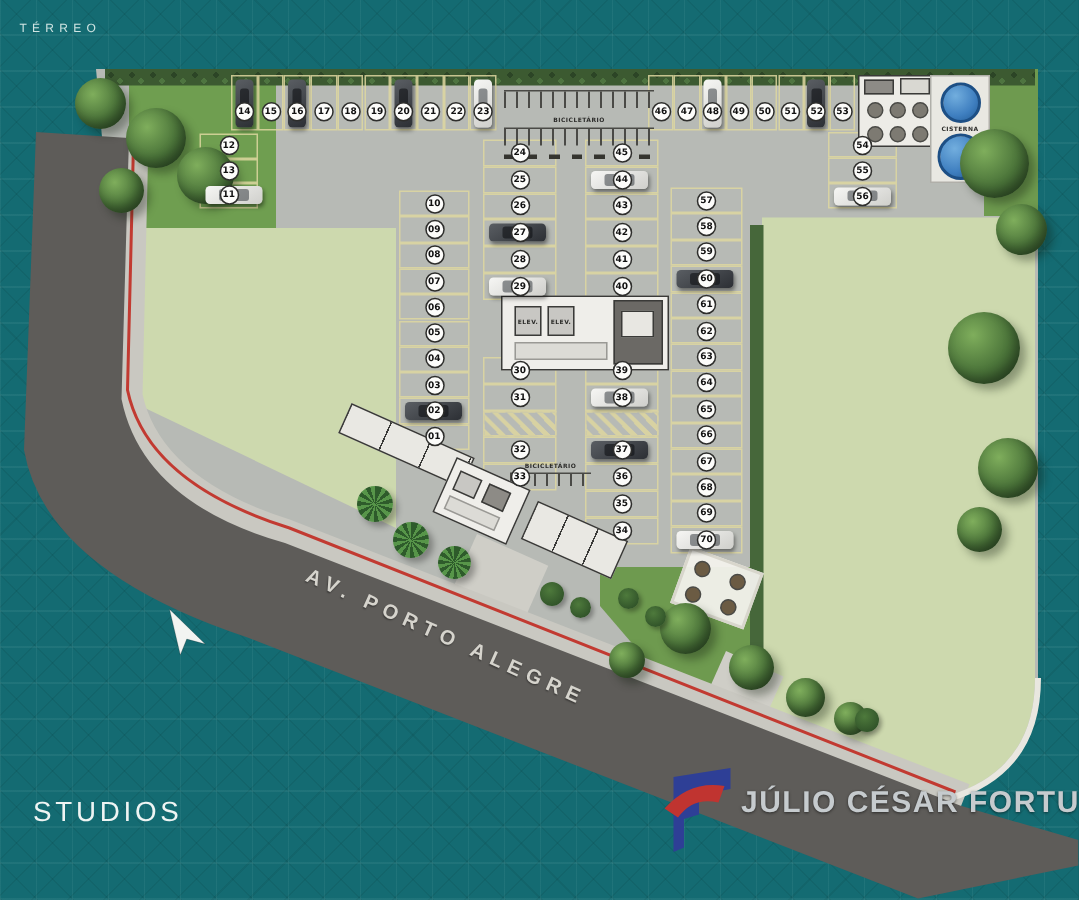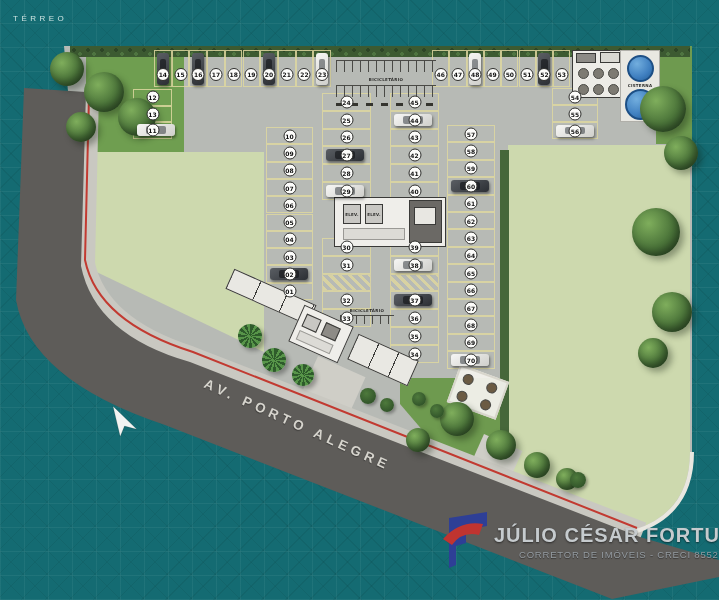--- a/index.html
+++ b/index.html
@@ -421,24 +421,24 @@
       <polygon points="17,4 8,34 17,27 26,36" fill="#f2f4f2" stroke="rgba(0,0,0,.25)" stroke-width="0.5"></polygon>
     </g>
       </svg>
   </div>
 
   <div class="abs" id="terreo">TÉRREO</div>
 
   <div class="abs" id="street-name">AV. PORTO ALEGRE</div>
 
   <div class="abs" id="project">
+    <div class="p2">STUDIOS</div>
   </div>
 
   <div class="abs" style="left:441px;top:512px;width:52px;height:58px;">
     <svg width="52" height="58" viewBox="0 0 52 58">
       <path d="M8,6 L46,0 L46,14 L25,18 L25,31 L15,34 L15,53 L8,56 Z" fill="#2e3f96"></path>
       <path d="M2,27 Q19,8 42,12 L38,23 Q21,19 11,33 Z" fill="#c03430"></path>
     </svg>
   </div>
   <div class="abs" id="realtor-name">JÚLIO CÉSAR FORTUNA</div>
-  <div class="abs" id="realtor-role">CORRETOR DE IMÓVEIS - CRECI 8552</div>
 
 </div>
 
 </body></html>

